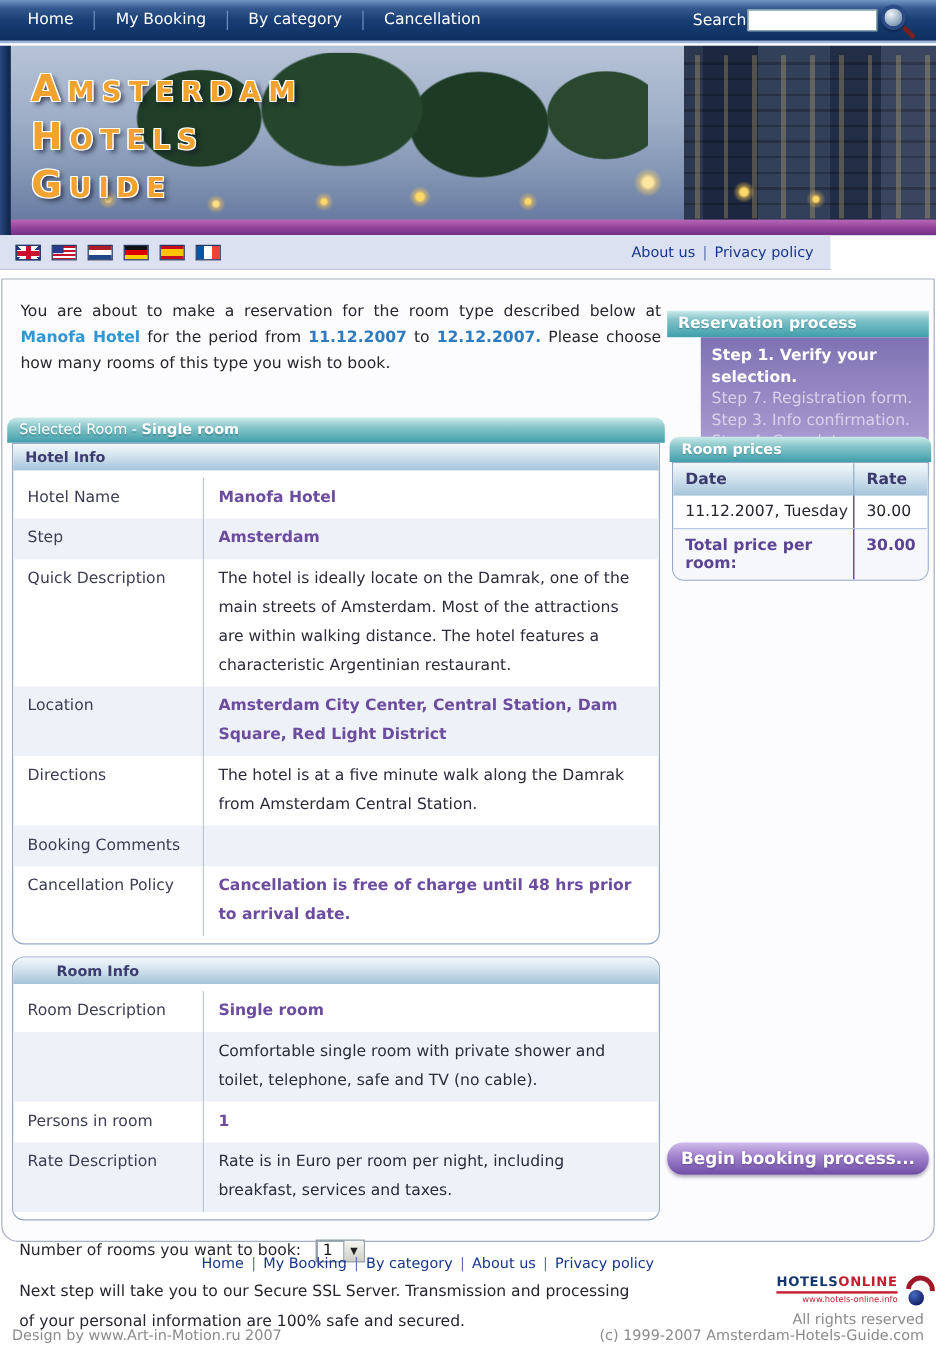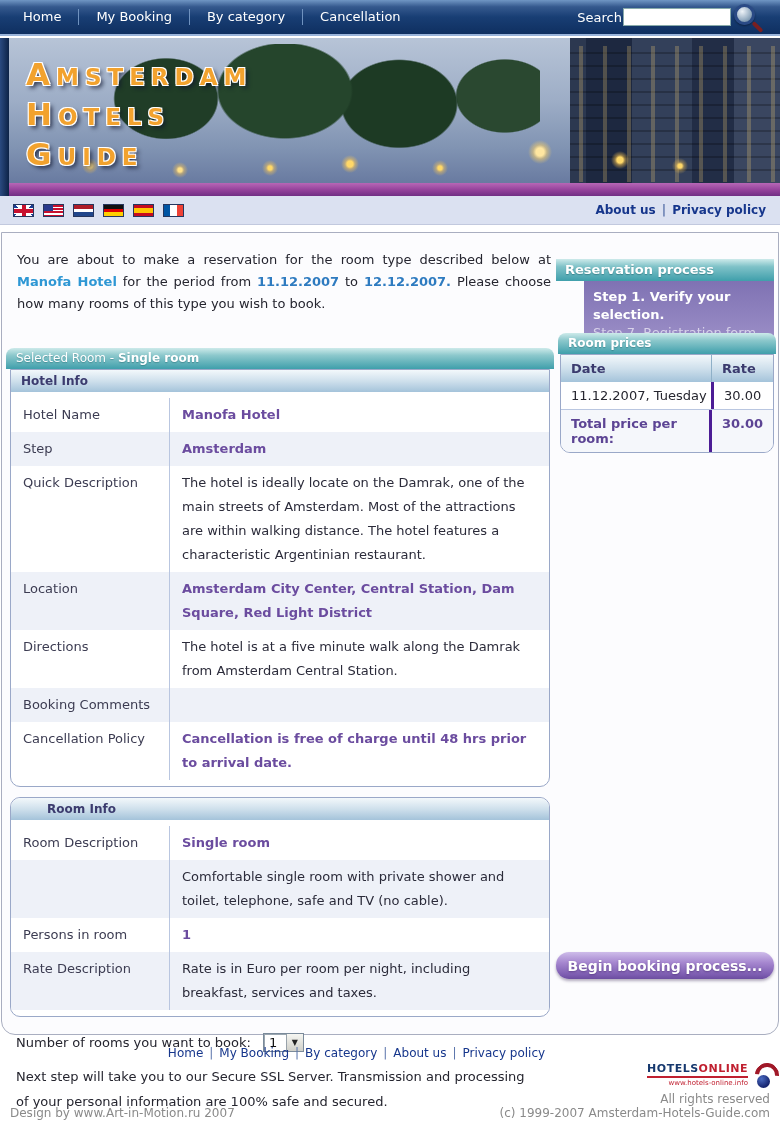--- a/index.html
+++ b/index.html
@@ -52,22 +52,22 @@
       radial-gradient(circle at 620px 26px, #ffd868 0 2px, rgba(255,200,80,.4) 4px, rgba(255,200,80,0) 8px); }
   .he-purple { position:absolute; left:0; right:0; bottom:0; height:13px;
     background:linear-gradient(180deg,#b767b6 0%,#93419a 55%,#712f84 100%); }
   .logo { position:absolute; left:26px; top:18px; }
   .logo-line { font-size:23px; font-weight:bold; letter-spacing:6px; text-transform:uppercase;
     color:#f2a22e; line-height:37px;
     text-shadow:-1px -1px 0 #fff, 1px -1px 0 #fff, -1px 1px 0 #fff, 1px 1px 0 #fff, 3px 3px 4px rgba(15,20,45,.75); }
   .logo-line::first-letter { font-size:31px; }
 
   
-  .langbar { position:absolute; top:196px; left:0; width:780px; height:29px; background:#dbe1f1;
-    border-bottom:1px solid #c2c9de; display:flex; align-items:center;font-weight:bold; }
+  .langbar { position:absolute; top:196px; left:0; width:692px; height:29px; background:#dbe1f1;
+    border-bottom:1px solid #c2c9de; display:flex; align-items:center; }
   .flags { display:flex; align-items:center; padding-left:13px; gap:9px; }
   .flag { width:21px; height:13px; border:1px solid #26365e; cursor:pointer; }
   .flag-uk { background:
       linear-gradient(to bottom, rgba(0,0,0,0) 0 4px, #c8102e 4px 8px, rgba(0,0,0,0) 8px),
       linear-gradient(to right, rgba(0,0,0,0) 0 8px, #c8102e 8px 12px, rgba(0,0,0,0) 12px),
       linear-gradient(to bottom, rgba(0,0,0,0) 0 3px, #fff 3px 9px, rgba(0,0,0,0) 9px),
       linear-gradient(to right, rgba(0,0,0,0) 0 7px, #fff 7px 13px, rgba(0,0,0,0) 13px),
       linear-gradient(45deg, rgba(0,0,0,0) 40%, #fff 40% 60%, rgba(0,0,0,0) 60%),
       linear-gradient(135deg, rgba(0,0,0,0) 40%, #fff 40% 60%, rgba(0,0,0,0) 60%),
       #1c3c94; }
@@ -124,25 +124,25 @@
   .controls { margin:16px 0 0 10px; font-size:13px; color:#25252f; }
   .rooms-line { display:flex; align-items:center; gap:12px; }
   .selectbox { display:inline-flex; border:1px solid #7a8a9a; box-shadow:inset 1px 1px 0 #9aa6b0; background:#fff; cursor:pointer; }
   .selectbox .val { width:22px; padding:1px 2px 1px 5px; font-size:13px; color:#111; }
   .selectbox .btn { width:17px; display:flex; align-items:center; justify-content:center;
     background:linear-gradient(#f6f6f2,#cfcfc8); border-left:1px solid #98a2aa; }
   .selectbox .arrow { font-size:8px; color:#222; line-height:1; }
   .ssl-text { margin-top:12px; width:524px; line-height:25px; }
 
   
-  .prices { position:absolute; left:556px; top:100px; width:218px; }
+  .prices { position:absolute; left:556px; top:131px; width:218px; }
   .prices-box { border:1px solid #9aa8c8; border-radius:0 0 10px 10px; background:#fff; overflow:hidden; margin:0 2px; }
   .prow { display:flex; font-size:13px; }
   .prow .pc1 { flex:1; padding:6px 0 6px 10px; }
-  .prow .pc2 { flex:0 0 62px; border-left:3px solid #4c1d95; padding:6px 10px 6px 10px; }
+  .prow .pc2 { flex:0 0 62px; border-left:1px solid #4c1d95; padding:6px 10px 6px 10px; }
   .phead { color:#3b3b6e; font-weight:bold; background:linear-gradient(180deg,#f3f8fb 0%,#cfe0ec 50%,#a4c3da 100%); }
   .phead .pc2 { border-left:1px solid #8fb0c8; }
   .pdata { color:#26262f; }
   .ptotal { border-top:1px solid #b9c6e0; background:#f5f7fb; color:#5c4494; font-weight:bold; }
 
   
   .begin-btn { position:absolute; left:554px; top:719px; width:218px; height:27px; border:none; cursor:pointer;
     border-radius:13px; color:#fff; font-weight:bold; font-size:14px; font-family:inherit;
     background:linear-gradient(180deg,#cebcea 0%,#a586cf 40%,#7c5cb0 85%,#6c4da0 100%);
     box-shadow:0 2px 3px rgba(40,20,70,.35); text-shadow:0 1px 2px rgba(60,30,100,.5); }

